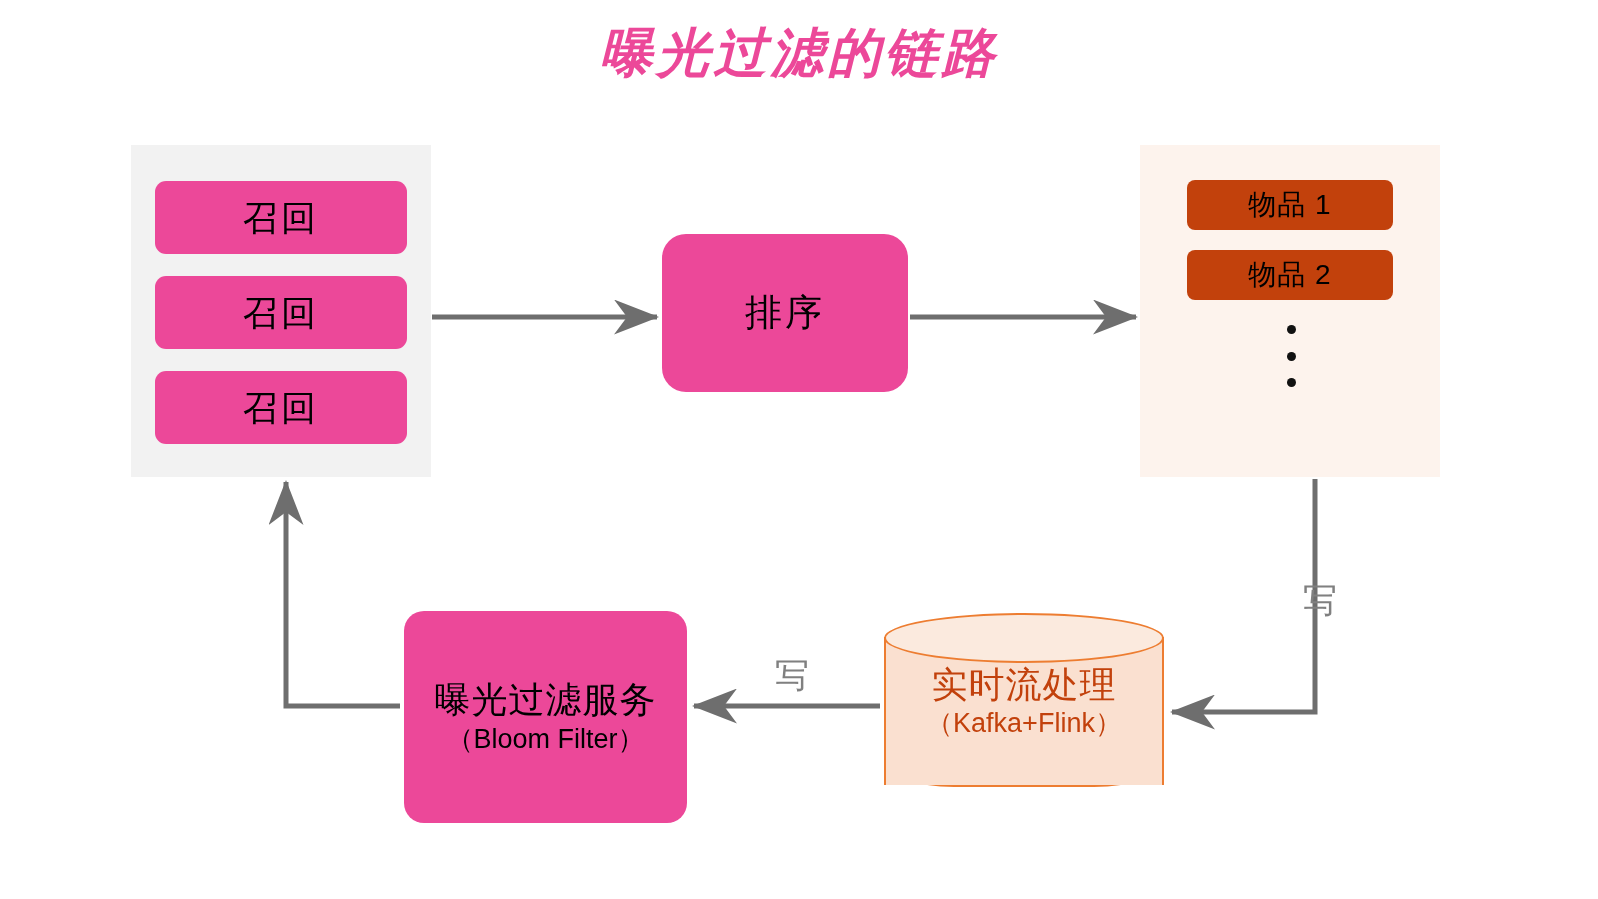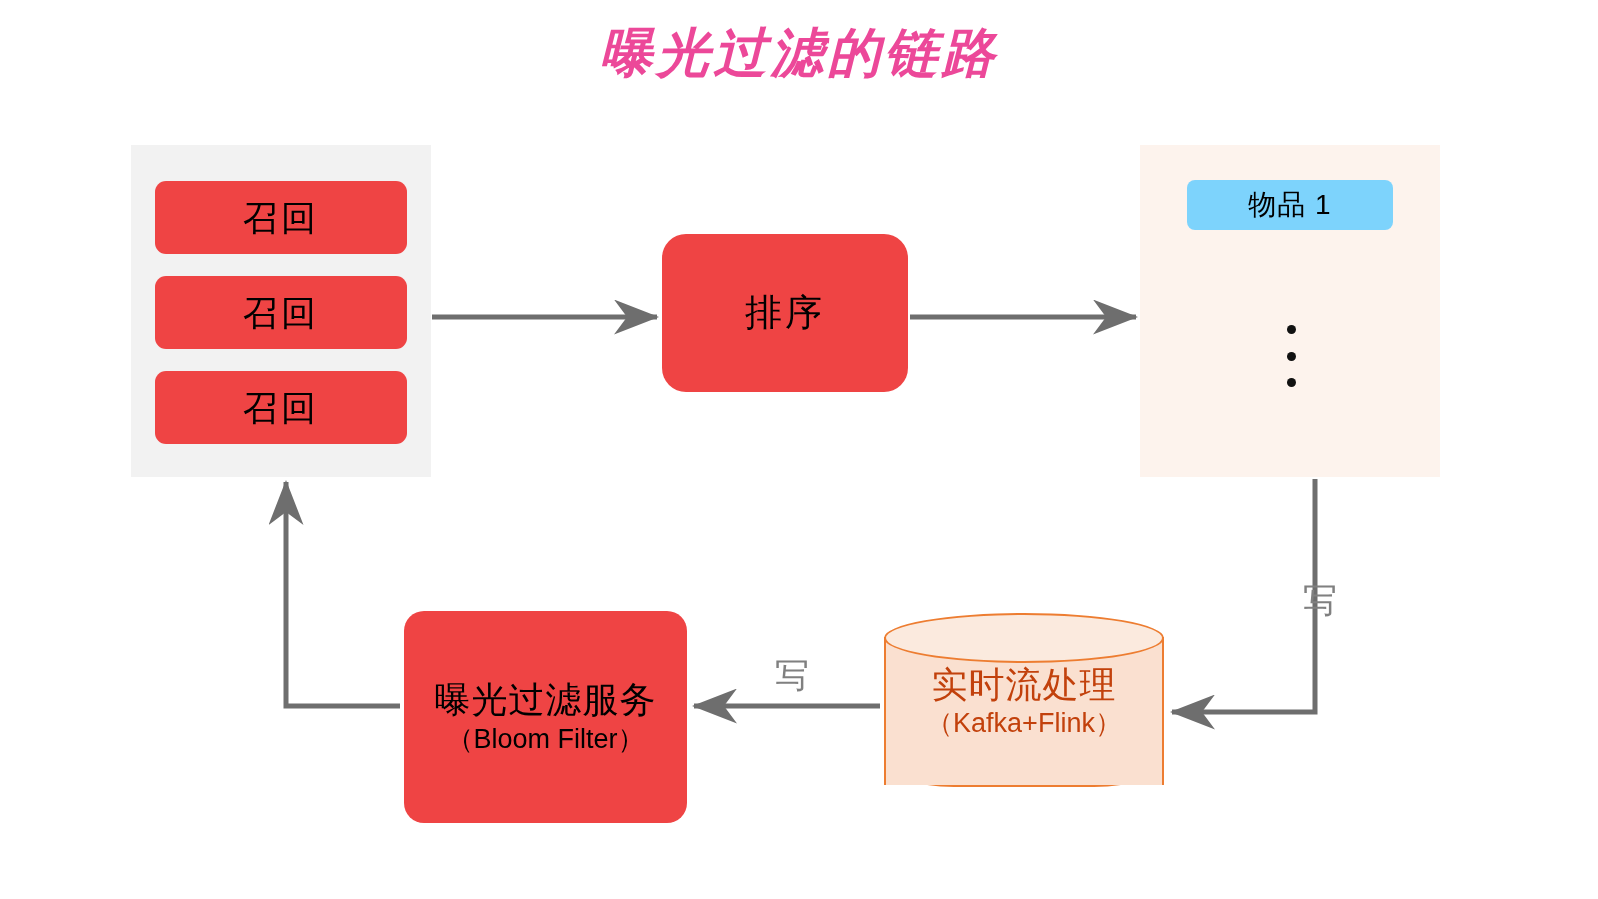--- a/index.html
+++ b/index.html
@@ -60,25 +60,25 @@
     box-sizing: border-box;
     display: flex;
     flex-direction: column;
     align-items: center;
     justify-content: center;
     text-align: center;
     color: #000000;
     line-height: 1.12;
   }
   .node-blue {
-    background: #ef4444;
+    background: #ec4899;
     border-radius: 11px;
   }
   .node-orange {
-    background: #7dd3fc;
+    background: #c2410c;
     border-radius: 8px;
   }
 
   .recall-box {
     left: 155px;
     width: 252px;
     height: 73px;
     font-size: 35px;
     letter-spacing: 3px;
   }
@@ -266,20 +266,23 @@
 
   <div class="node node-blue" id="rank-box">
     <span>排序</span>
   </div>
 
   <div class="panel" id="items-panel"></div>
 
   <div class="node node-orange item-box" id="item-box-1">
     <span>物品 1</span>
   </div>
+  <div class="node node-orange item-box" id="item-box-2">
+    <span>物品 2</span>
+  </div>
 
   <div id="items-ellipsis">
     <i></i>
     <i></i>
     <i></i>
   </div>
 
 
   <div class="node node-blue" id="bloom-box">
     <span class="line1">曝光过滤服务</span>

